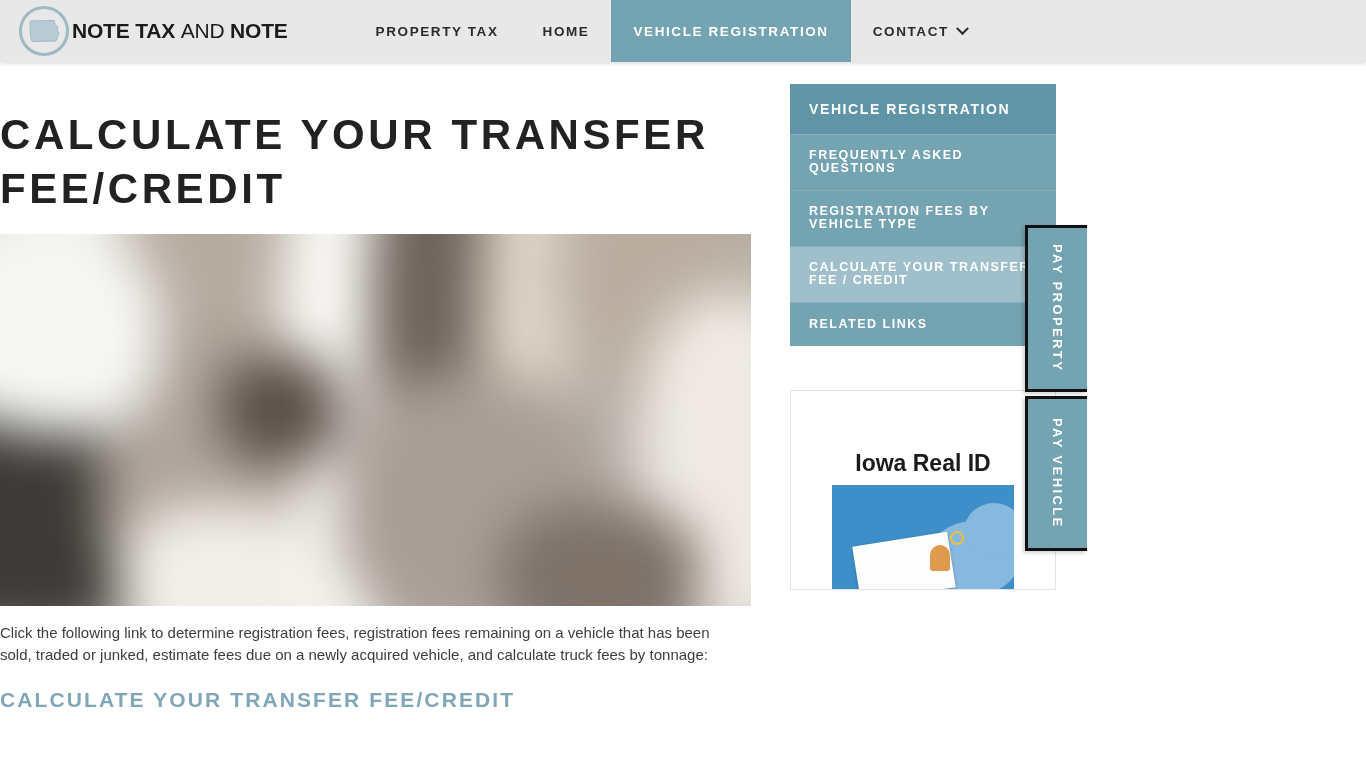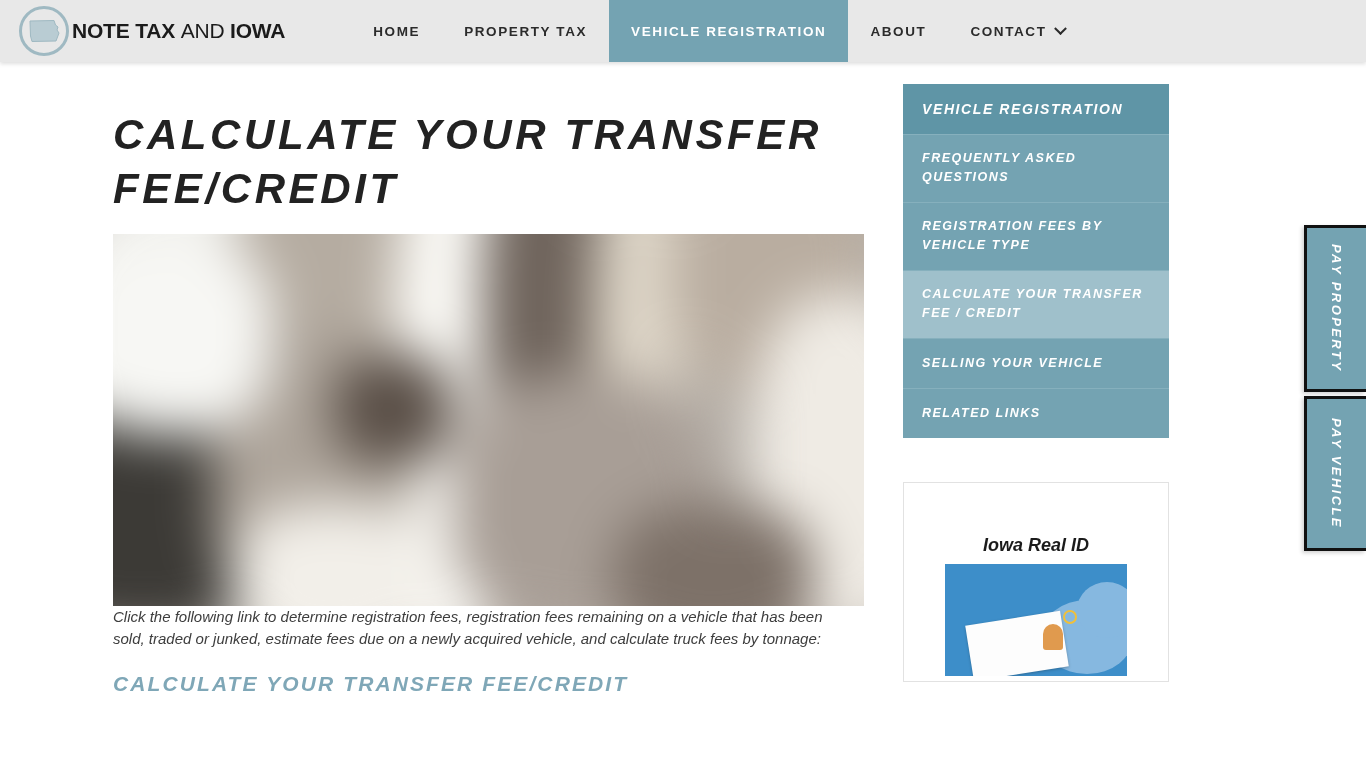--- a/index.html
+++ b/index.html
@@ -64,23 +64,22 @@
     transform: rotate(45deg) translate(-2px,-2px);
   }
   .nav-search {
     display: flex; align-items: center;
     padding: 0 20px 0 8px; cursor: pointer;
   }
 
   
   .page {
     position: relative;
-    width: 1366px; height: 706px;
+    width: 1087px; height: 706px;
     background: #ffffff;
-    font-style: italic;
   }
   .wrap {
     position: relative;
     width: 1140px; margin: 0 auto;
     display: flex;
   }
   .main-col { width: 790px; padding-top: 46px; padding-right: 28px; }
   .side-col { width: 322px; padding-top: 22px; }
 
   h1.page-title {
@@ -98,20 +97,21 @@
     position: relative;
     width: 751px; height: 372px;
     overflow: hidden;
     background: #b8b2ab;
     filter: blur(0px);
   }
   .hero .blobs { position: absolute; inset: -60px; filter: blur(26px); }
   .hero .bl { position: absolute; border-radius: 40%; }
 
   .body-p {
+    margin-top: 16px;
     font-size: 15px; line-height: 22px;
     color: #3d3d3d;
     font-family: "Liberation Sans", sans-serif;
     max-width: 740px;
   }
   a.fee-link {
     display: block; margin-top: 22px;
     font-size: 21px; font-weight: bold;
     letter-spacing: 2.1px;
     color: #7fa7b7; text-decoration: none;
@@ -133,42 +133,43 @@
     font-size: 14px; font-weight: bold;
     letter-spacing: 1.6px;
     text-transform: uppercase;
   }
   .side-item {
     background: #74a3b2;
     color: #ffffff;
     padding: 15px 19px;
     font-size: 12.5px; font-weight: bold;
     letter-spacing: 1.5px;
-    line-height: 19px;
+    line-height: 13px;
     text-transform: uppercase;
     border-top: 1px solid #86b0bd;
     cursor: pointer;
   }
   .side-item.two-line { padding: 14px 19px 15px; }
   .side-item.active { background: #9fc0cb; }
 
   .promo-box {
     margin-top: 44px;
     width: 266px; height: 200px;
     border: 1px solid #e2e2e2;
     background: #ffffff;
     padding-top: 52px;
     text-align: center;
     overflow: hidden;
   }
   .promo-title {
-    font-size: 18px; font-weight: bold;
+    font-size: 23px; font-weight: bold;
     color: #1b1b1b;
     font-family: "Liberation Sans", sans-serif;
     margin-bottom: 8px;
+    margin-top: 7px;
   }
   .promo-img {
     position: relative;
     width: 182px; height: 112px;
     margin: 0 auto;
     background: #3d8ec9;
     overflow: hidden;
   }
   .promo-img .cloud {
     position: absolute; background: #86b8e0; border-radius: 50%;
@@ -226,29 +227,28 @@
 <div class="navbar">
 
   <div class="brand">
     <div class="logo-mark">
       <div class="ring"></div>
       <svg width="56" height="56" viewBox="0 0 56 56" aria-hidden="true">
         <path d="M14 18 L38 17.5 L39.5 22 L42 24 L41 27 L43 30 L41.5 34 L40 38 L16 38.5 L14.5 33 Z" fill="#b9ccd3" stroke="#9fb9c2" stroke-width="1"></path>
       </svg>
     </div>
     <div class="brand-text">
-      <span class="b">NOTE TAX </span><span class="l">AND </span><span class="b">IOWA</span>
+      <span class="b">NOTE TAX </span><span class="l">AND </span><span class="b">NOTE</span>
     </div>
   </div>
 
   <div class="nav-items">
+    <a class="nav-link">Property Tax</a>
     <a class="nav-link">Home</a>
-    <a class="nav-link">Property Tax</a>
     <a class="nav-link active">Vehicle Registration</a>
-    <a class="nav-link">About</a>
     <a class="nav-link">
         <span>Contact</span>
         <i class="caret"></i>
       </a>
   </div>
 
   <div class="nav-search">
     
   </div>
 </div>
@@ -287,21 +287,20 @@
 
     </div>
 
     <div class="side-col">
 
       <div class="side-menu">
         <div class="side-head">Vehicle Registration</div>
         <div class="side-item two-line">Frequently Asked Questions</div>
         <div class="side-item two-line">Registration Fees By Vehicle Type</div>
         <div class="side-item two-line active">Calculate Your Transfer Fee / Credit</div>
-        <div class="side-item">Selling Your Vehicle</div>
         <div class="side-item">Related Links</div>
       </div>
 
       <div class="promo-box">
         <div class="promo-title">Iowa Real ID</div>
         <div class="promo-img">
           <div class="cloud" style="left:96px;top:36px;width:92px;height:74px;"></div>
           <div class="cloud" style="left:132px;top:18px;width:60px;height:56px;"></div>
 
           <div class="promo-card">

